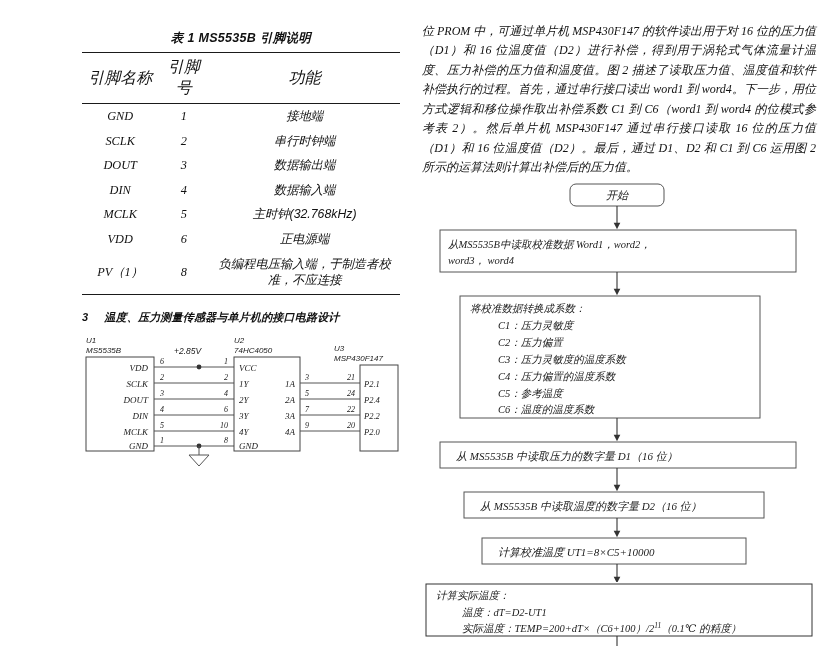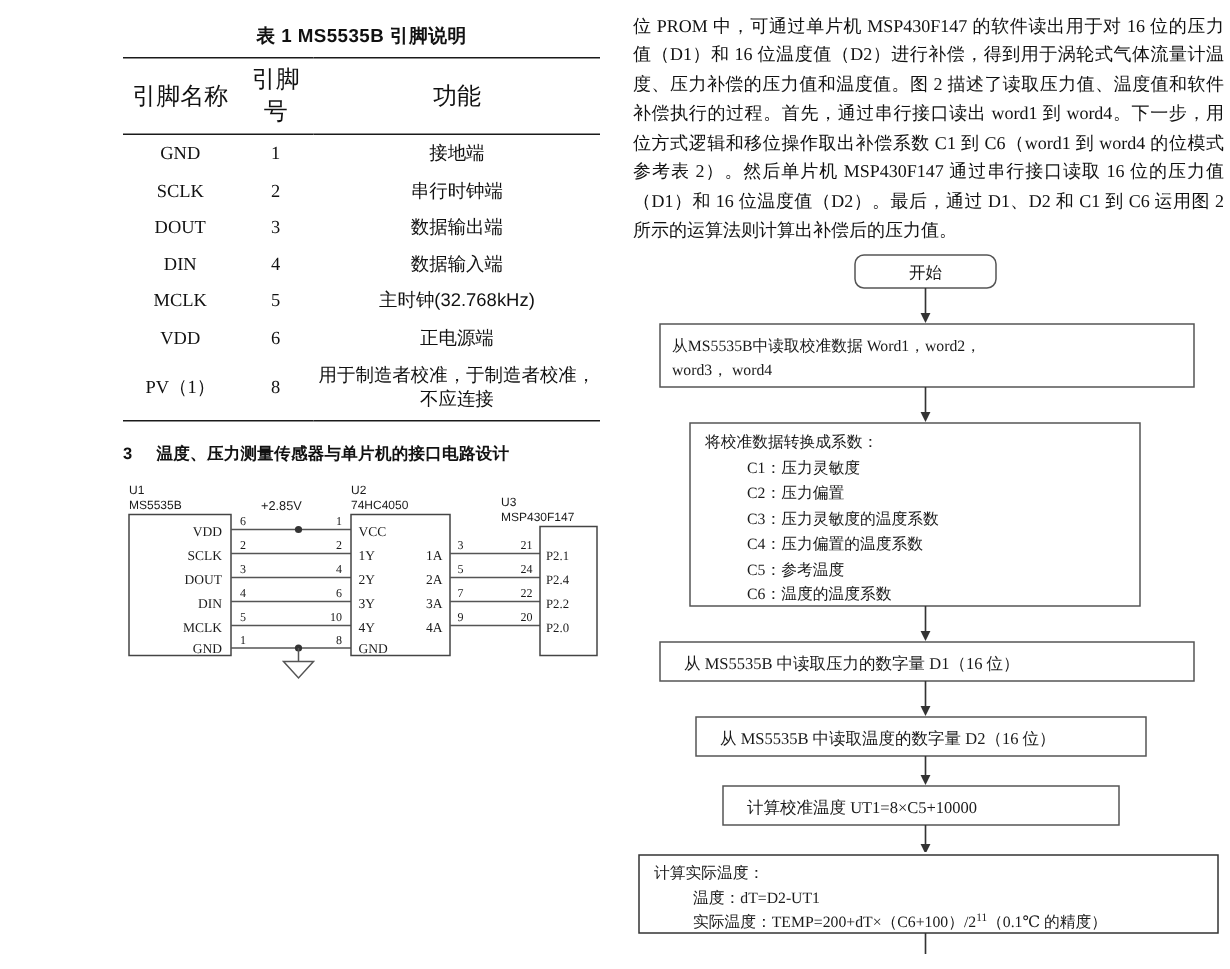--- a/index.html
+++ b/index.html
@@ -15,21 +15,22 @@
     color: #111111;
     overflow: hidden;
     position: relative;
   }
   .page {
     width: 820px;
     height: 600px;
     position: relative;
     display: flex;
     box-sizing: border-box;
-    padding: 8px 10px 0 10px;
+    padding: 22px 10px 0 10px;
+    font-style: italic;
   }
   .col {
     position: relative;
     box-sizing: border-box;
   }
   .col-left {
     width: 398px;
     padding: 0 8px 0 72px;
   }
   .col-right {
@@ -160,21 +161,21 @@
           <td class="c-func">主时钟(32.768kHz)</td>
         </tr>
         <tr>
           <td class="c-name">VDD</td>
           <td class="c-num">6</td>
           <td class="c-func">正电源端</td>
         </tr>
         <tr>
           <td class="c-name">PV（1）</td>
           <td class="c-num">8</td>
-          <td class="c-func">用于制造者校准，于制造者校准，不应连接</td>
+          <td class="c-func">负编程电压输入端，于制造者校准，不应连接</td>
         </tr>
       </tbody>
     </table>
 
     <div class="section-head">
       <span class="section-num">3</span><span>温度、压力测量传感器与单片机的接口电路设计</span>
     </div>
 
 
     <div class="circuit-wrap">

